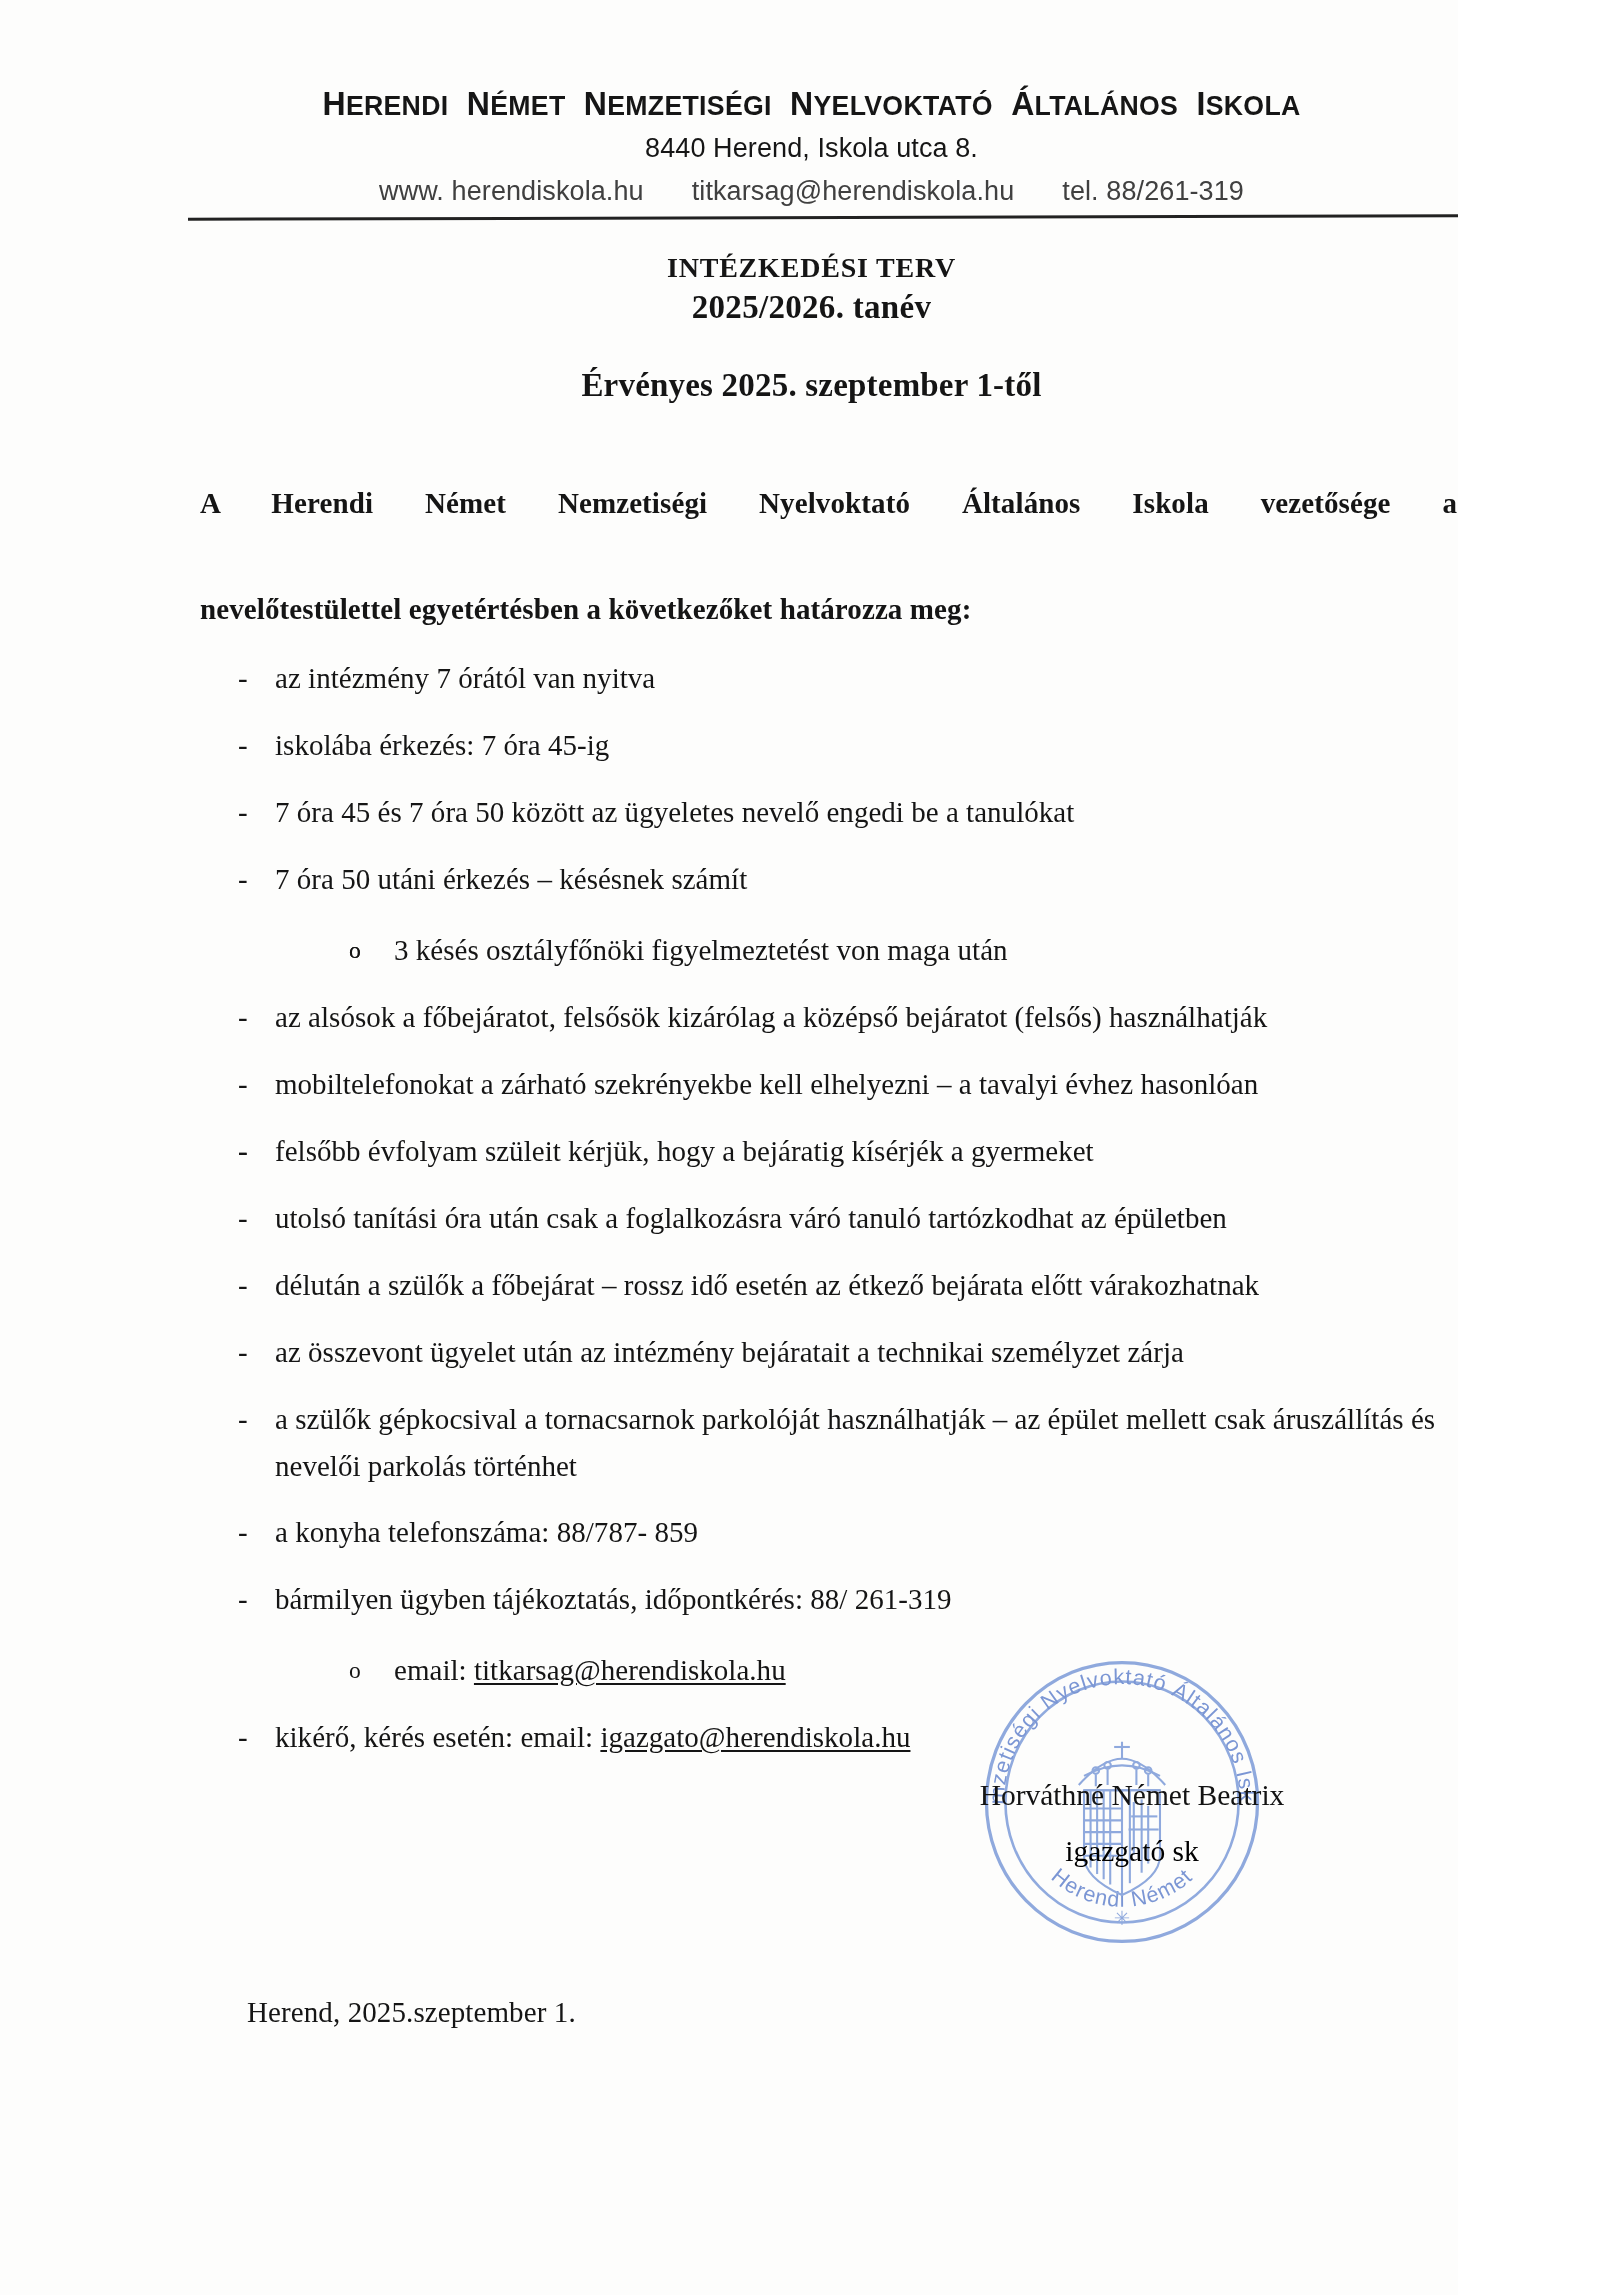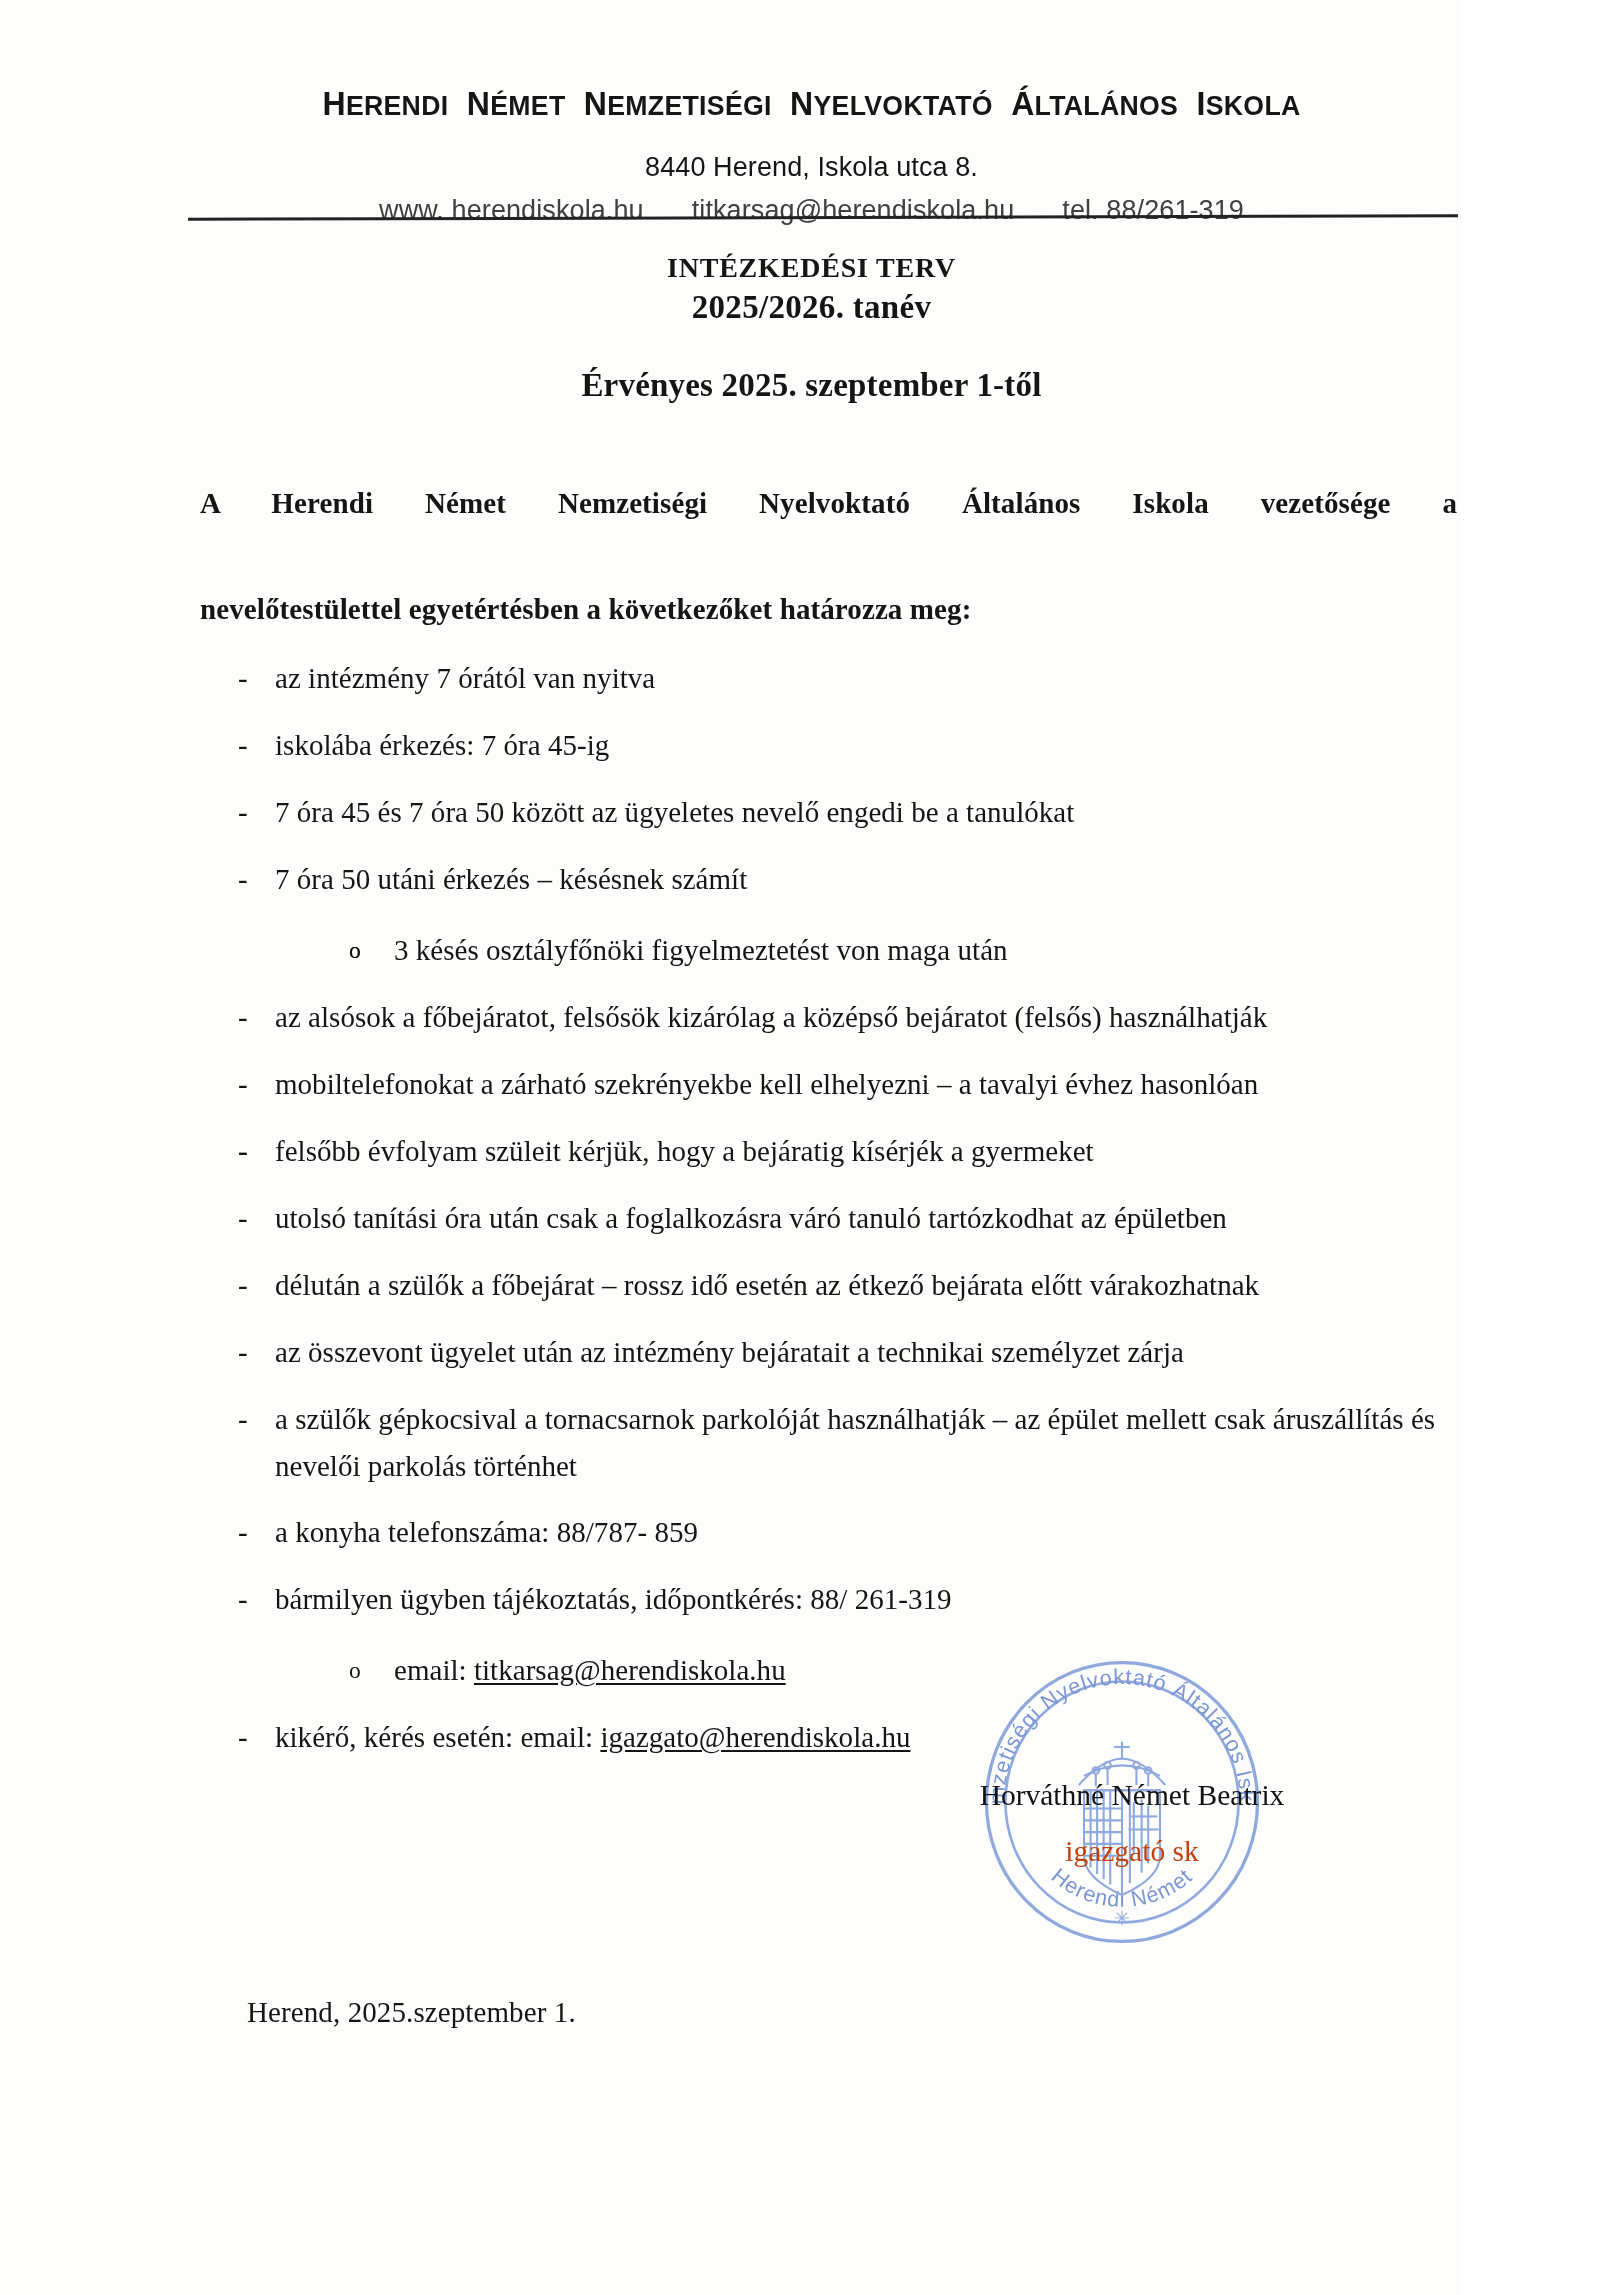--- a/index.html
+++ b/index.html
@@ -34,21 +34,21 @@
     line-height: 1.08;
     transform: scaleX(0.97);
   }
   .school-name .sc {
     font-size: 27.5px;
   }
   .school-address {
     font-family: "Liberation Sans", "DejaVu Sans", sans-serif;
     font-size: 27px;
     color: #161616;
-    margin-top: 30px;
+    margin-top: 11px;
     letter-spacing: 0.1px;
   }
   .contact-row {
     font-family: "Liberation Sans", "DejaVu Sans", sans-serif;
     font-size: 27px;
     color: #404040;
     margin-top: 12.4px;
     letter-spacing: 0.1px;
     display: flex;
     justify-content: center;
@@ -180,21 +180,21 @@
     font-size: 29.5px;
     color: #131313;
   }
   .sign-role {
     position: absolute;
     left: 0;
     top: 195px;
     width: 458px;
     text-align: center;
     font-size: 29.5px;
-    color: #c2410c;
+    color: #000000;
   }
 
   .place-date {
     position: absolute;
     left: 247px;
     top: 1996px;
     font-size: 29px;
     letter-spacing: 0.1px;
   }
 </style>

